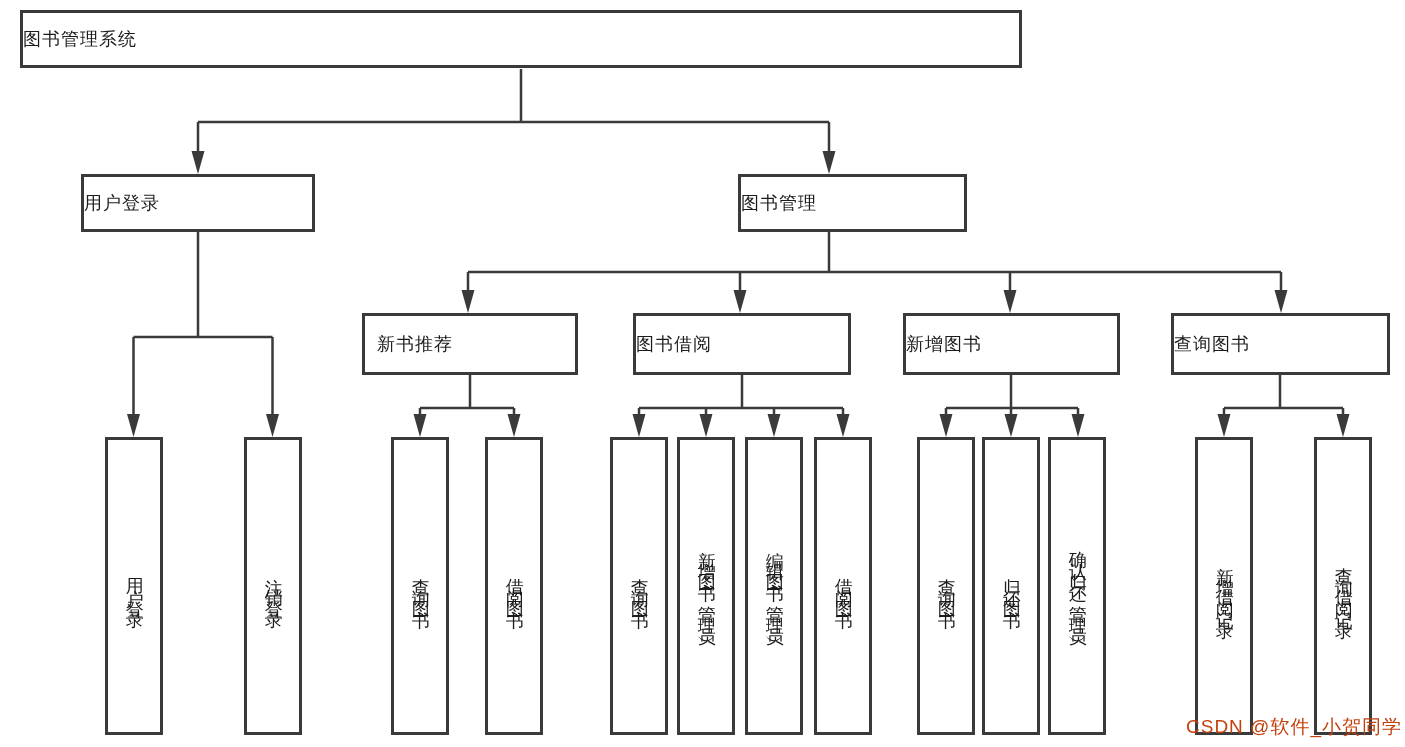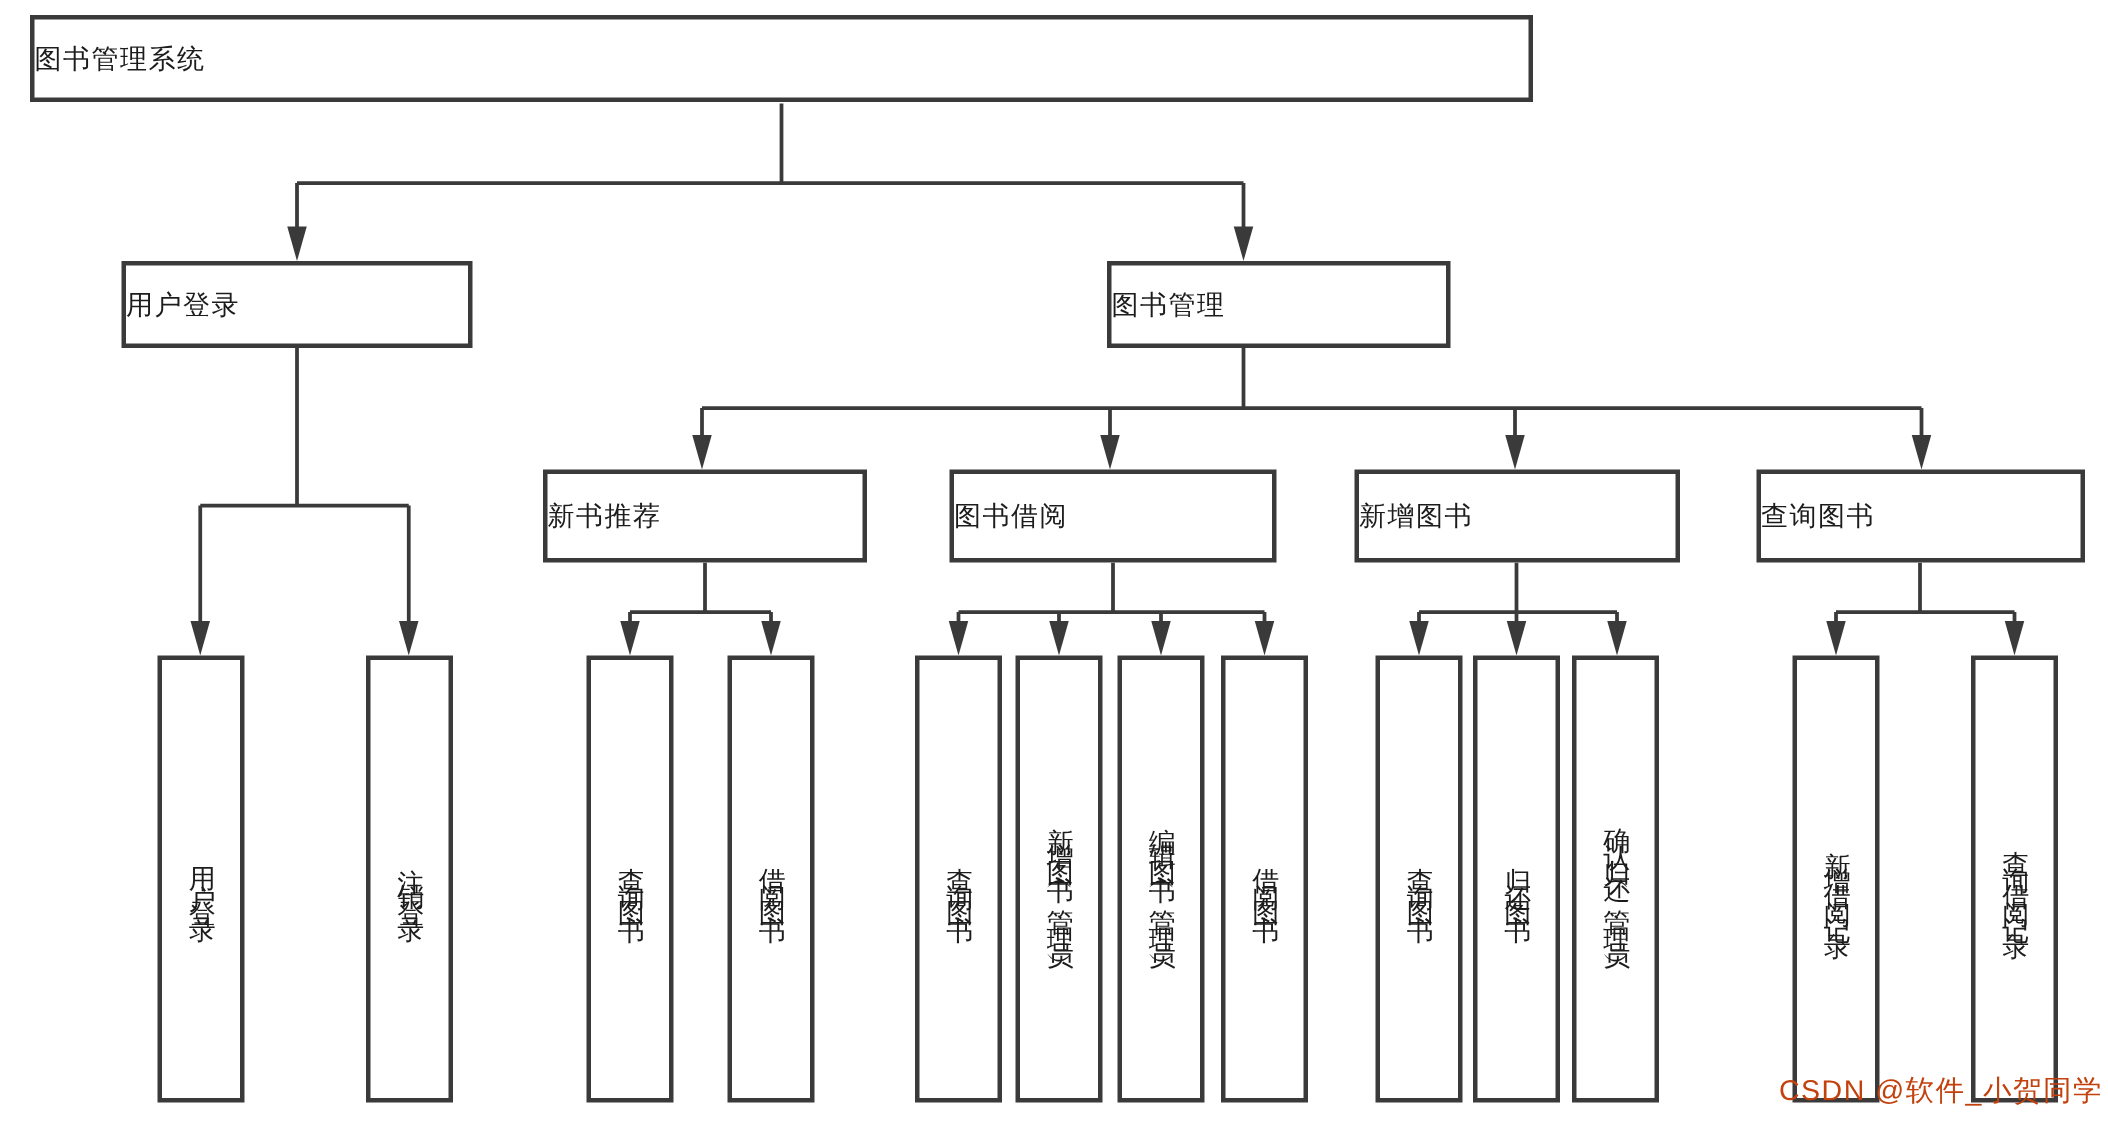--- a/index.html
+++ b/index.html
@@ -111,21 +111,21 @@
     <span>图书管理系统</span>
   </div>
 
   <div class="hbox" style="left:81px; top:174px; width:234px; height:58px;">
     <span>用户登录</span>
   </div>
   <div class="hbox" style="left:738px; top:174px; width:229px; height:58px;">
     <span>图书管理</span>
   </div>
 
-  <div class="hbox" style="left:362px; top:313px; width:216px; height:62px;">
+  <div class="hbox" style="left:362px; top:313px; width:216px; height:62px;padding-left:12px;">
     <span>新书推荐</span>
   </div>
   <div class="hbox" style="left:633px; top:313px; width:218px; height:62px;">
     <span>图书借阅</span>
   </div>
   <div class="hbox" style="left:903px; top:313px; width:217px; height:62px;">
     <span>新增图书</span>
   </div>
   <div class="hbox" style="left:1171px; top:313px; width:219px; height:62px;">
     <span>查询图书</span>

